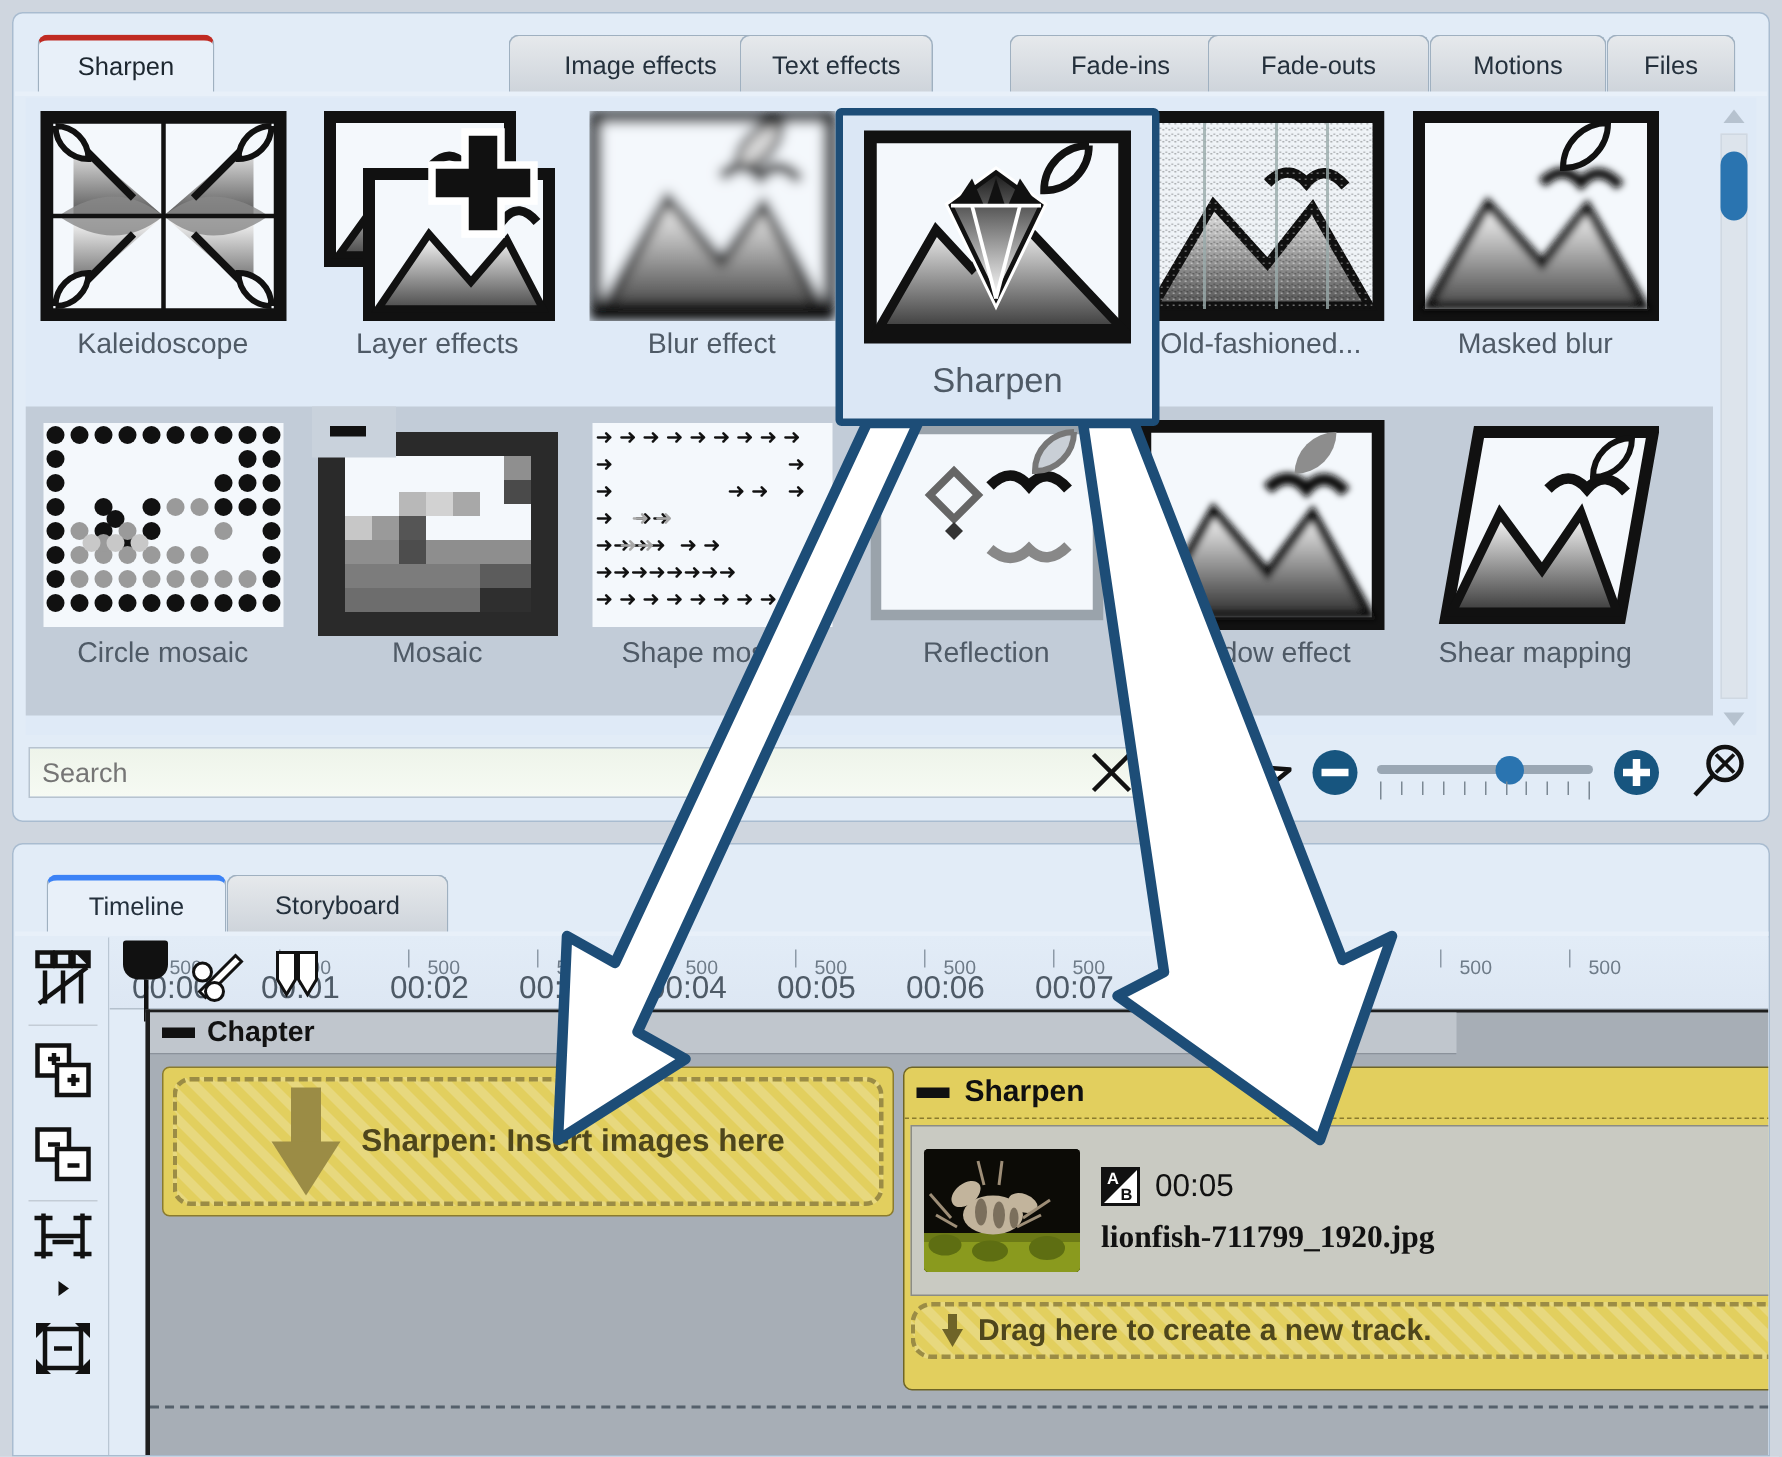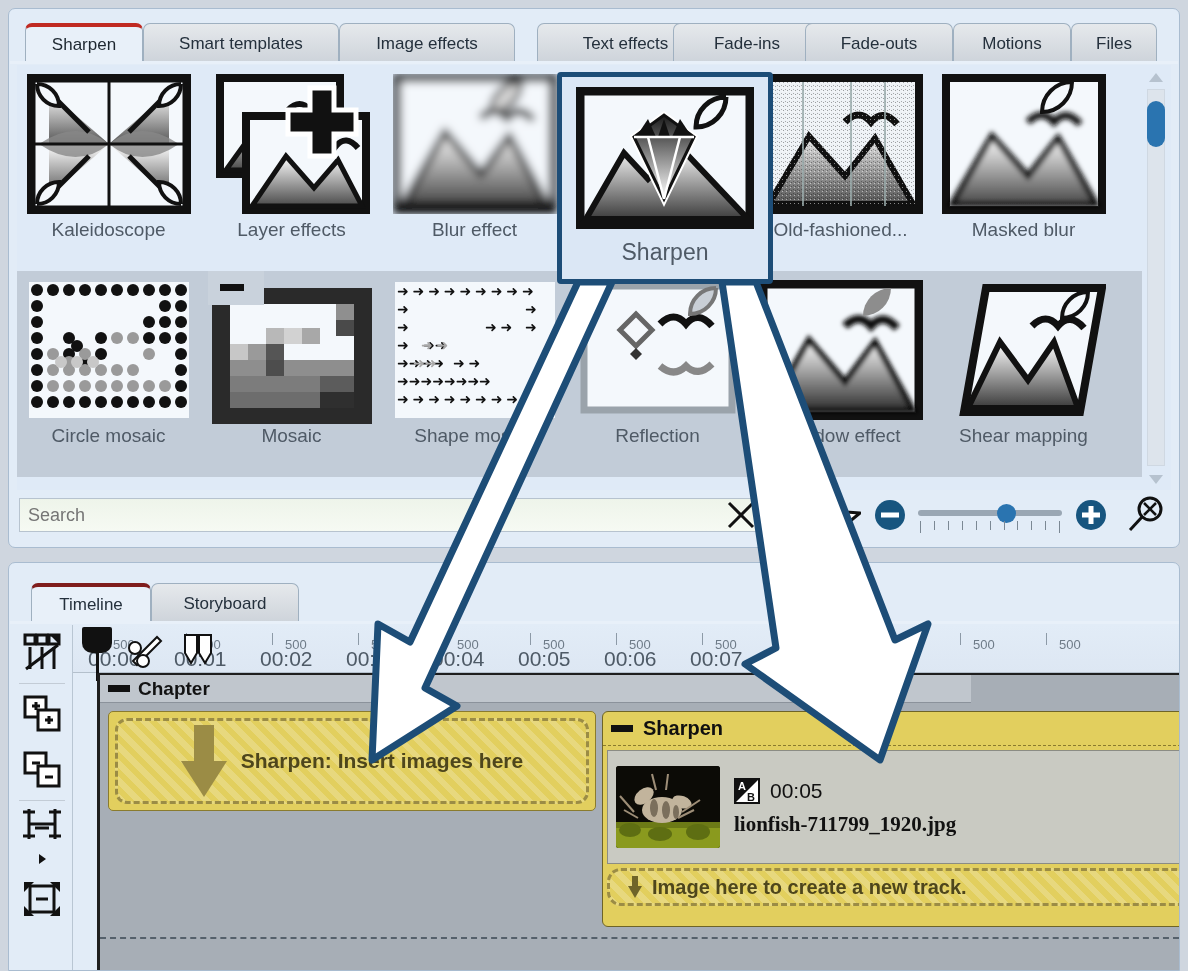--- a/index.html
+++ b/index.html
@@ -117,21 +117,21 @@
     overflow: hidden;
   }
   .tl-tab {
     position: absolute; top: 20px; height: 40px;
     background: linear-gradient(180deg,#e6e9ec 0%, #cdd3da 100%);
     border: 1px solid #9fb0c0; border-bottom: none;
     border-radius: 7px 7px 0 0;
     display: flex; align-items: center; justify-content: center;
     font-size: 17px; color: #24303c;
   }
-  .tl-tab.active { background:#e8f0f9; border-top: 4px solid #7f1d1d; z-index:4;}
+  .tl-tab.active { background:#e8f0f9; border-top: 4px solid #3b82f6; z-index:4;}
   .tl-underline { position:absolute; left:1px; width:1170px; top:58px; height:3px; background:#e8f0f9; z-index:5;}
 
   .tl-toolbar {
     position: absolute; left: 2px; top: 62px; width: 62px; bottom: 0;
     background: #e2ecf7; border-right: 1px solid #b9c6d3;
   }
   .tb-btn { width: 62px; height: 56px; display:flex;align-items:center;justify-content:center; }
   .tb-sep { width: 46px; height:1px; background:#c3ccd6; margin: 2px auto; }
 
   .tl-body {
@@ -232,27 +232,24 @@
 <body>
 
 <div id="root">
 
   <div class="panel-top">
 
     <div class="tabstrip">
       <div class="tab active" style="left:16px;width:118px;">
         <span>Sharpen</span>
       </div>
-      <div class="tab" style="left:134px;width:196px;">
-        <span>Smart templates</span>
-      </div>
       <div class="tab" style="left:330px;width:176px;">
         <span>Image effects</span>
       </div>
-      <div class="tab" style="left:528px;width:177px;">
+      <div class="tab" style="left:484px;width:129px;">
         <span>Text effects</span>
       </div>
       <div class="tab" style="left:664px;width:148px;">
         <span>Fade-ins</span>
       </div>
       <div class="tab" style="left:796px;width:148px;">
         <span>Fade-outs</span>
       </div>
       <div class="tab" style="left:944px;width:118px;">
         <span>Motions</span>
@@ -887,21 +884,21 @@
                 <span>00:05</span>
               </div>
               <div class="clip-name">lionfish-711799_1920.jpg</div>
             </div>
           </div>
           <div class="st-newtrack">
             <span class="sm-arrow-down">
               <span class="s"></span>
                 <span class="h"></span>
             </span>
-            <span>Image here to create a new track.</span>
+            <span>Drag here to create a new track.</span>
           </div>
         </div>
 
         <div class="dashrow" style="top:262px;"></div>
       </div>
     </div>
   </div>
 
   <svg class="arrows" viewBox="0 0 1188 971">
     <polygon points="578,282 612,282 425,688 457,706 372,760 378,624 410,642" fill="#ffffff" stroke="#1d4d77" stroke-width="7" stroke-linejoin="round"></polygon>

